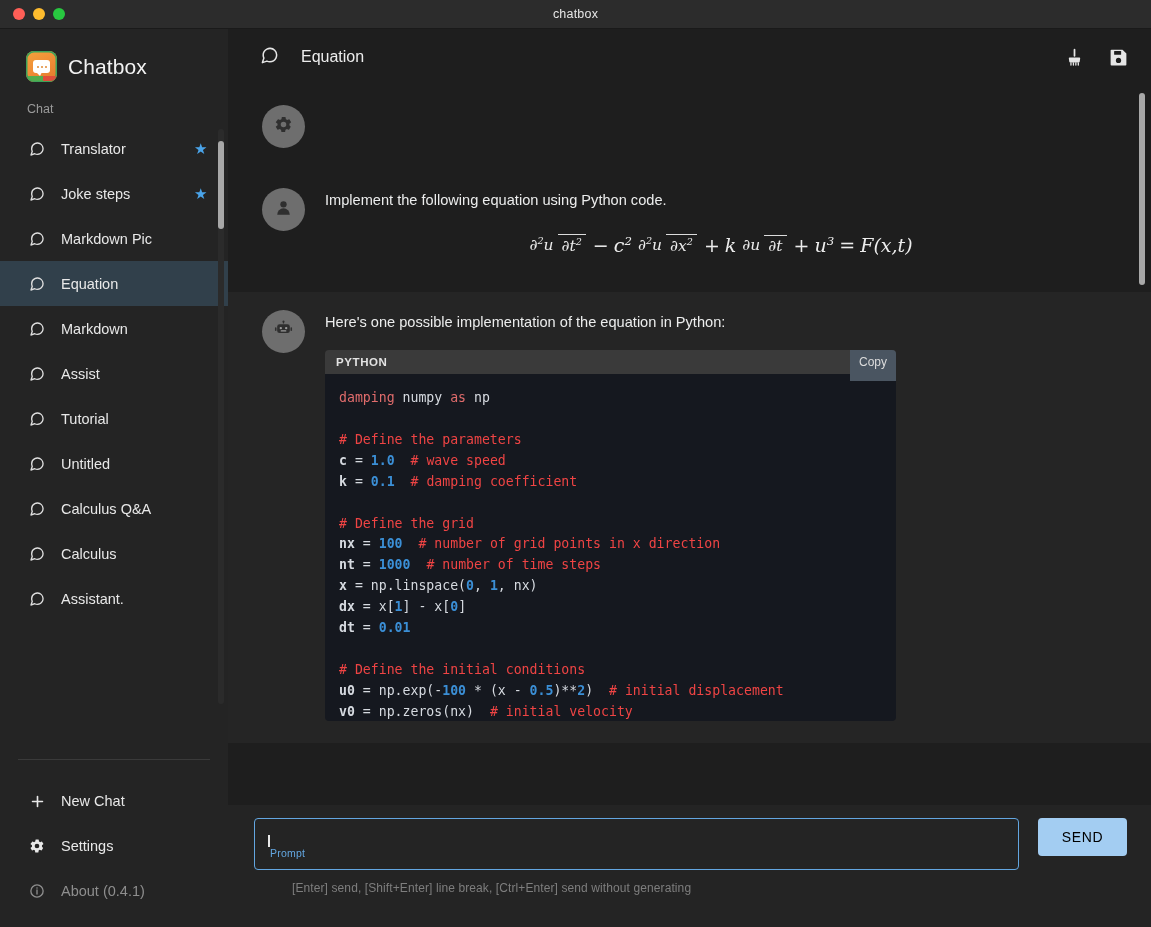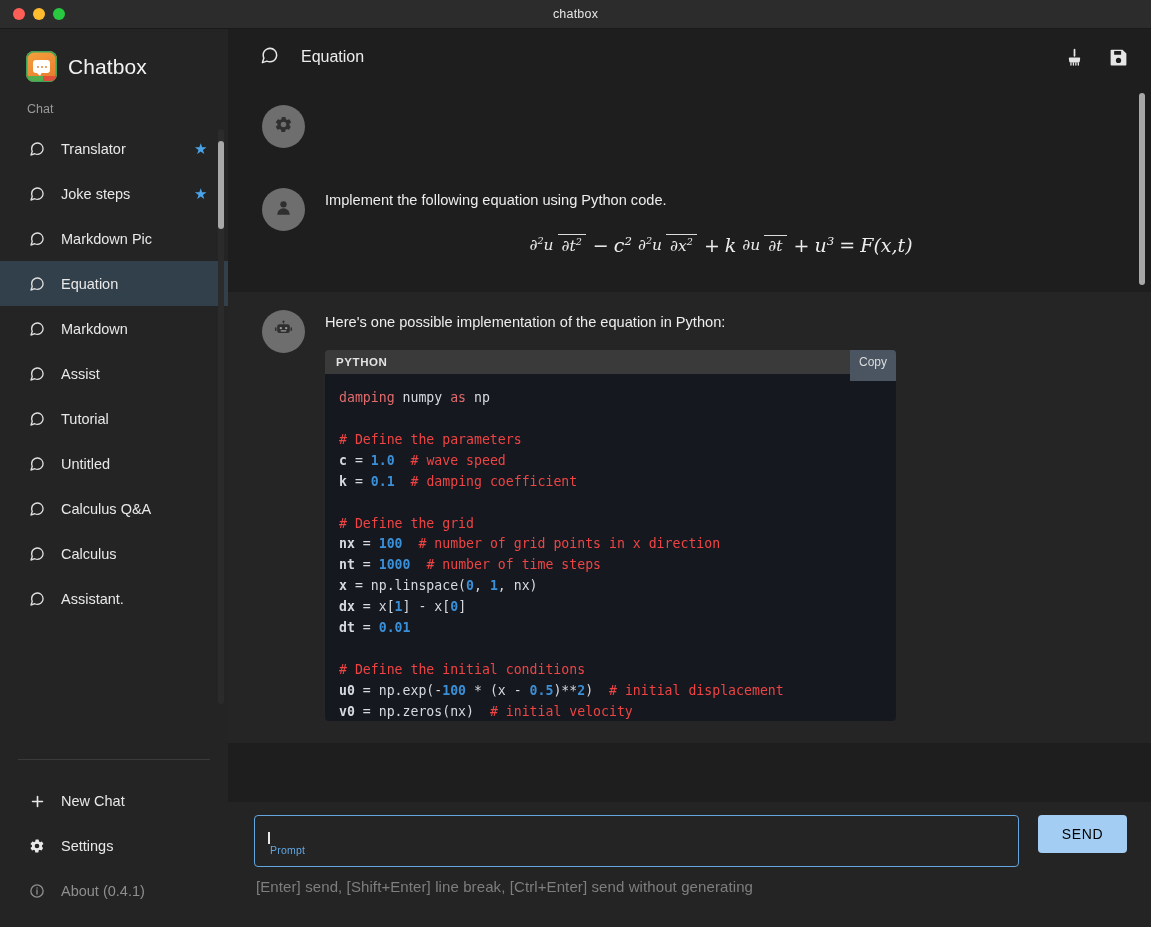--- a/index.html
+++ b/index.html
@@ -202,21 +202,21 @@
     width: 1.5px; height: 19px; background: #e8e8e8; display: block;
   }
   #prompt-value { font-size: 14px; color: #e8e8e8; }
   #send-button {
     flex: 0 0 89px; width: 89px; height: 38px; border-radius: 4px;
     background: #a3cdf2; color: #000000; font-size: 14px; letter-spacing: .6px;
     display: flex; align-items: center; justify-content: center;
     font-weight: 400;
   }
   #composer-hint {
-    padding: 11px 0 0 2px; font-size: 15px; color: #7e7e7e; letter-spacing: .1px;
+    padding: 11px 0 0 2px; font-size: 12px; color: #7e7e7e; letter-spacing: .1px; margin-left: 36px;
   }
   #composer-pad { height: 32px; }
 </style>
 </head>
 <body>
 
 <div id="app-window">
 
   <div id="titlebar">
     <div id="traffic">

